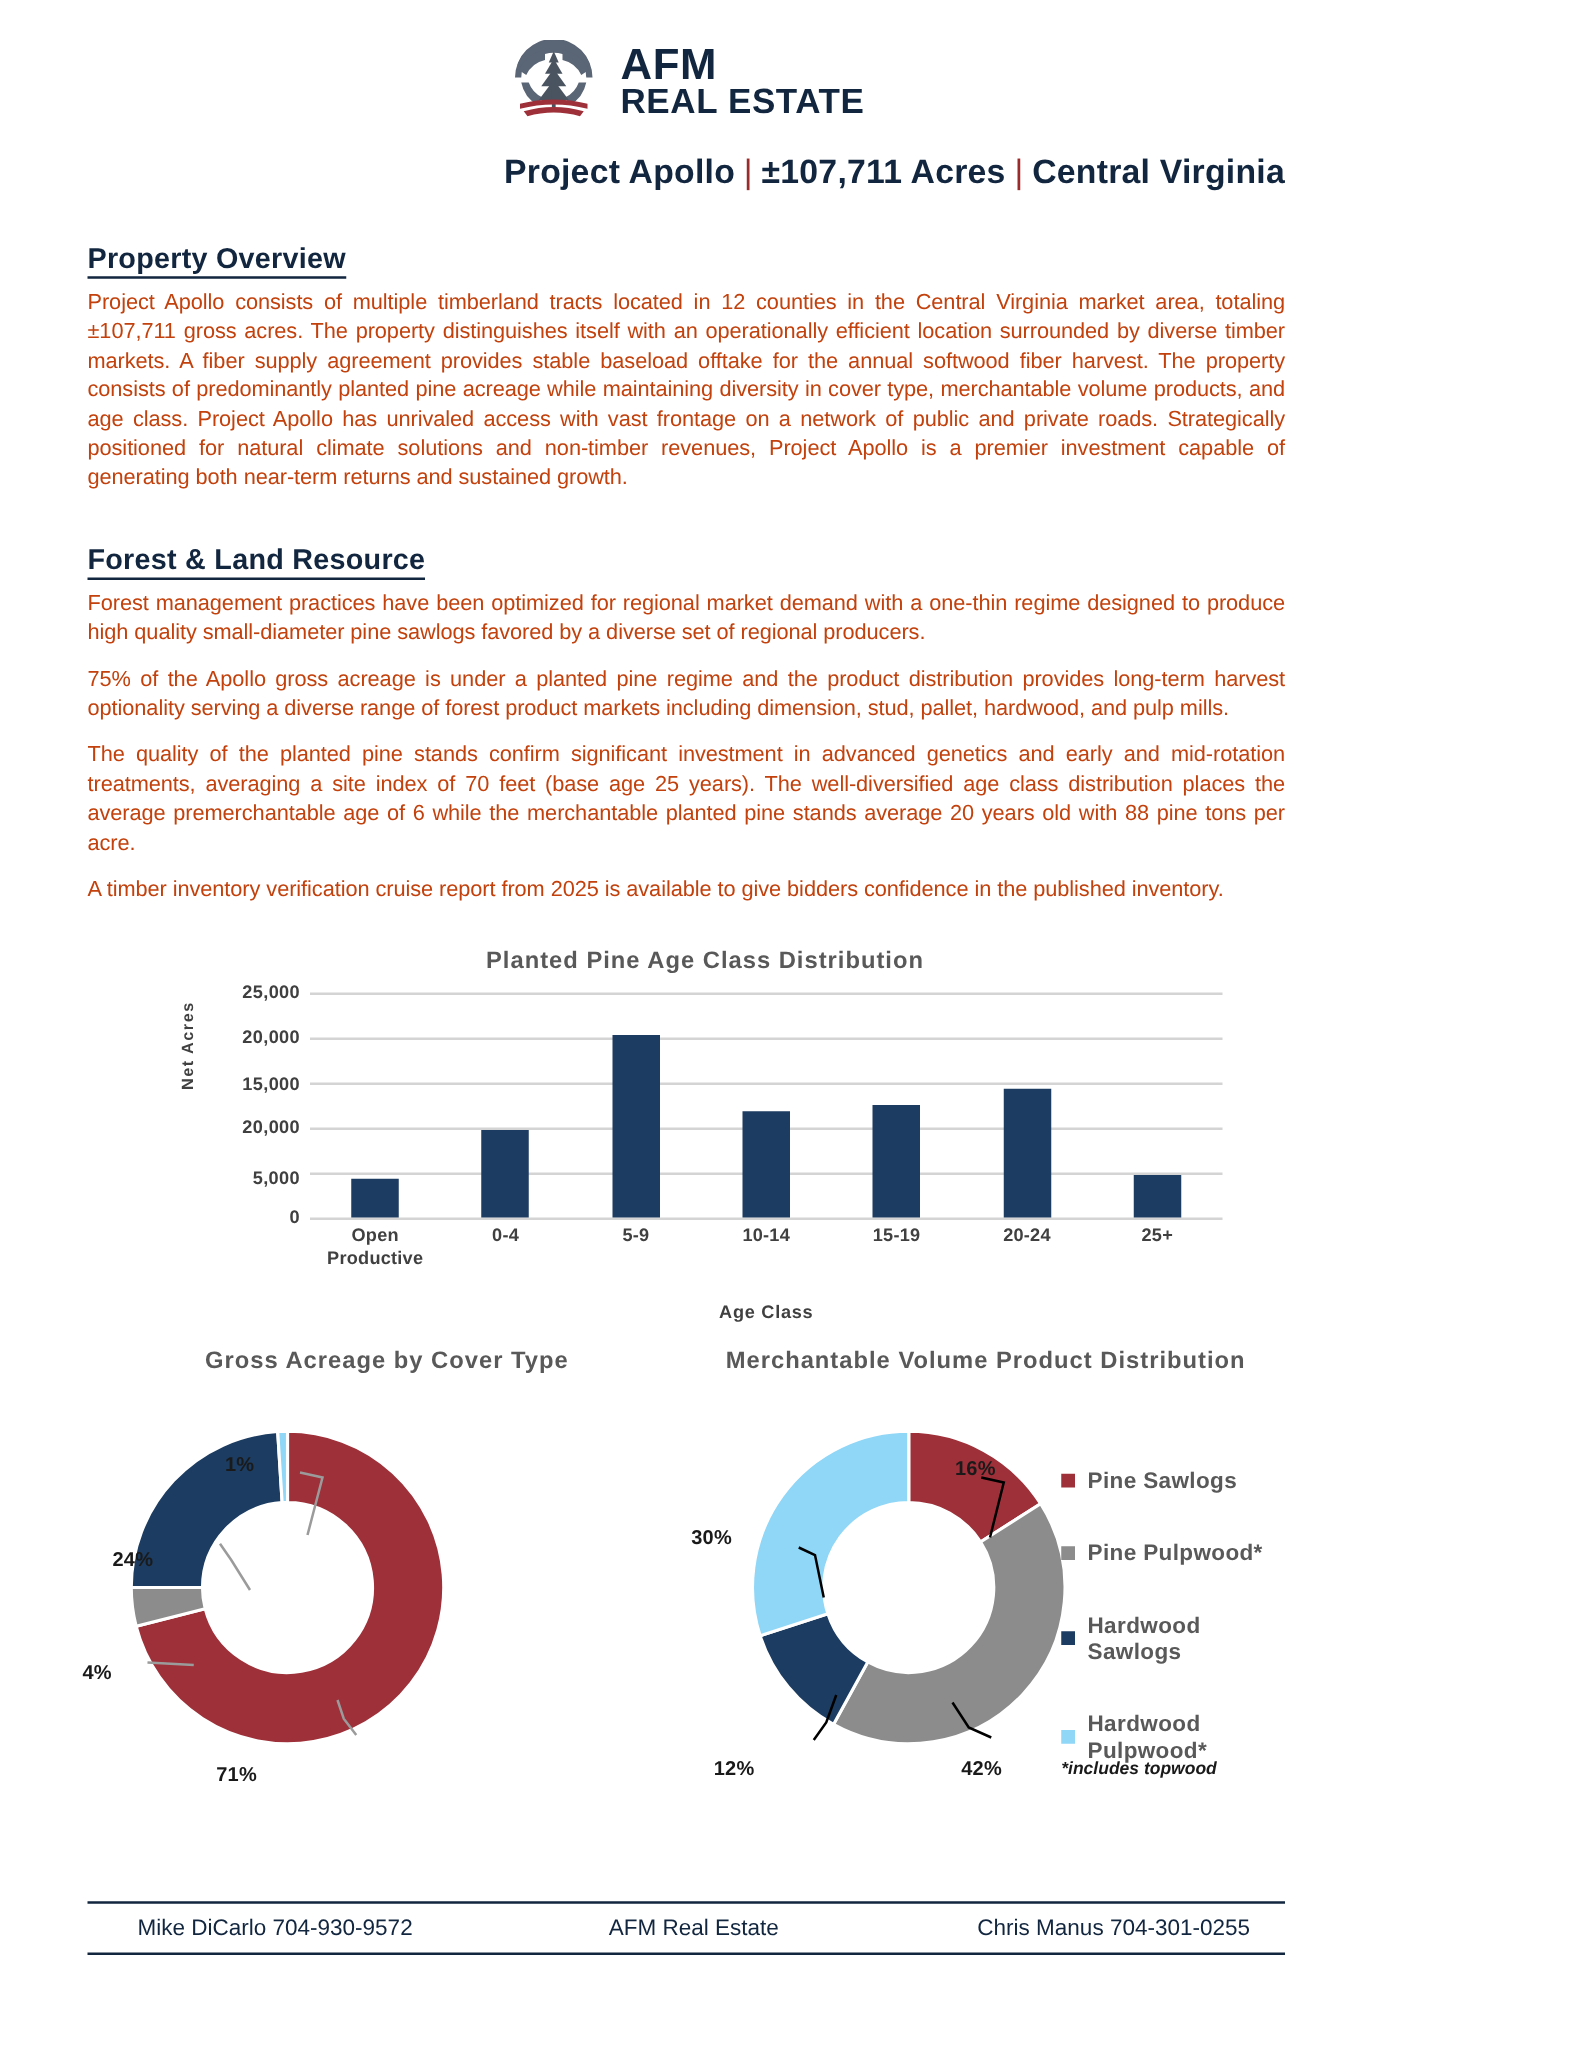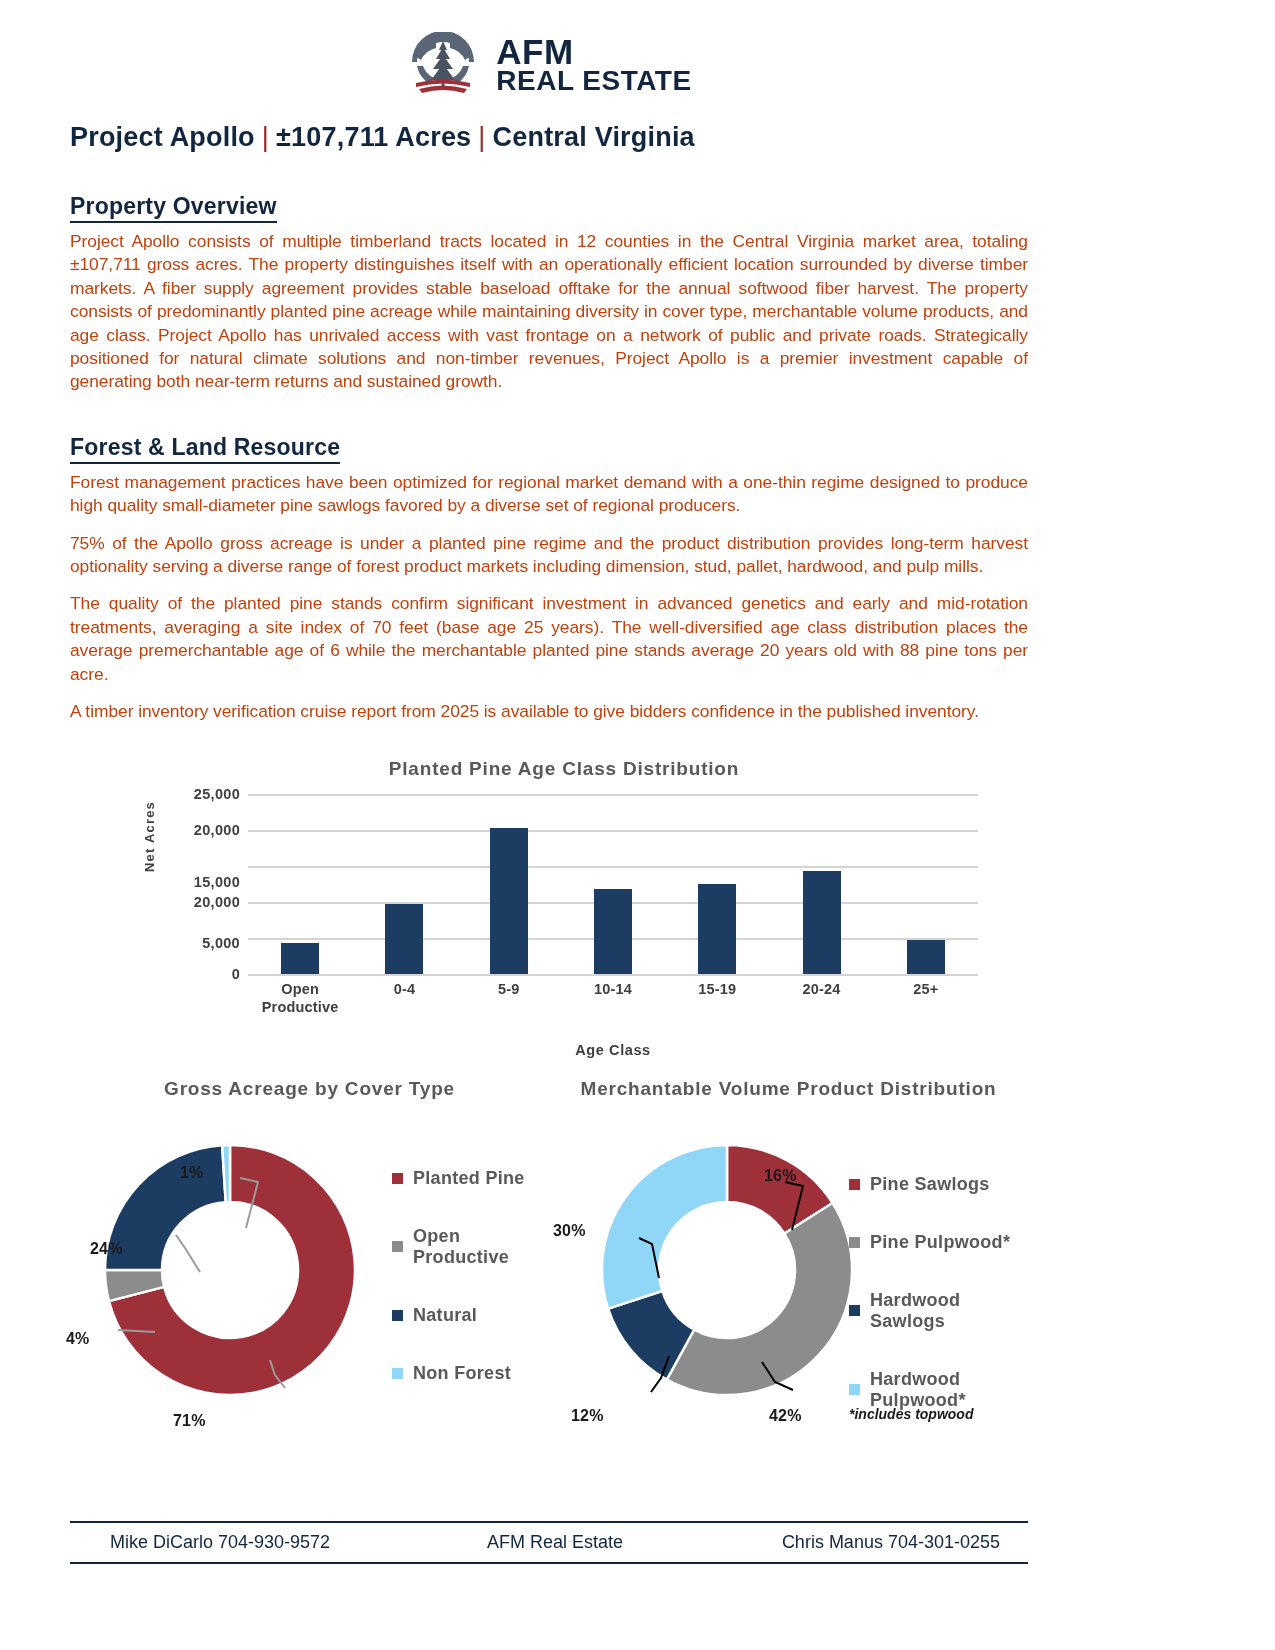--- a/index.html
+++ b/index.html
@@ -35,21 +35,21 @@
     line-height: 0.92;
     font-weight: bold;
     color: #12263f;
     letter-spacing: 0.5px;
   }
   .logo-words .l1 { font-size: 35px; display:block; }
   .logo-words .l2 { font-size: 28px; display:block; }
 
   
   .doc-title {
-    text-align: left;
+    text-align: right;
     font-size: 27px;
     font-weight: bold;
     color: #12263f;
     margin-top: 26px;
     letter-spacing: 0.2px;
   }
   .doc-title .sep { color: #9b2a2a; font-weight: normal; padding: 0 7px; }
 
   
   h2.section {
@@ -244,21 +244,21 @@
   </div>
 
   <div class="bar-chart-block">
     <div class="bar-title">Planted Pine Age Class Distribution</div>
     <div class="bar-area">
       <div class="y-axis-title">Net Acres</div>
       <div class="y-ticks" id="y-ticks">
           <div class="y-tick" style="top: 180px;">0</div>
           <div class="y-tick" style="top: 149px;">5,000</div>
           <div class="y-tick" style="top: 108px;">20,000</div>
-          <div class="y-tick" style="top: 88px;">15,000</div>
+          <div class="y-tick" style="top: 74px;">15,000</div>
           <div class="y-tick" style="top: 36px;">20,000</div>
           <div class="y-tick" style="top: 0px;">25,000</div>
         </div>
       <div class="plot" id="bar-plot">
         <div id="gridlines">
             <div class="gridline" style="top: 180px;"></div>
             <div class="gridline" style="top: 144px;"></div>
             <div class="gridline" style="top: 108px;"></div>
             <div class="gridline" style="top: 72px;"></div>
             <div class="gridline" style="top: 36px;"></div>
@@ -310,38 +310,20 @@
         <svg class="donut-svg" id="donut1" width="300" height="300" style="left:10px; top:8px;">
             <path d="M150,25 A125,125 0 1,1 28.927104858921126,181.0862358956069 L84.1363450432531,166.91091232721016 A68,68 0 1,0 150,82 Z" fill="#9e3039" stroke="#ffffff" stroke-width="2.5"></path>
             <path d="M28.927104858921126,181.0862358956069 A125,125 0 0,1 25,150.00000000000006 L82,150.00000000000003 A68,68 0 0,0 84.1363450432531,166.91091232721016 Z" fill="#8c8c8c" stroke="#ffffff" stroke-width="2.5"></path>
             <path d="M25,150.00000000000006 A125,125 0 0,1 142.15118505883575,25.246658946466056 L145.73024467200665,82.13418246687753 A68,68 0 0,0 82,150.00000000000003 Z" fill="#1c3c61" stroke="#ffffff" stroke-width="2.5"></path>
             <path d="M142.15118505883575,25.246658946466056 A125,125 0 0,1 149.99999999999986,25 L149.99999999999991,82 A68,68 0 0,0 145.73024467200665,82.13418246687753 Z" fill="#8fd6f7" stroke="#ffffff" stroke-width="2.5"></path>
             <polyline points="205,268 195,255 190,240" fill="none" stroke="#9b9b9b" stroke-width="2"></polyline>
             <polyline points="38,210 75,212" fill="none" stroke="#9b9b9b" stroke-width="2"></polyline>
             <polyline points="96,115 105,128 120,152" fill="none" stroke="#9b9b9b" stroke-width="2"></polyline>
             <polyline points="160,58 178,62 166,108" fill="none" stroke="#9b9b9b" stroke-width="2"></polyline>
           </svg>
-        <div class="legend" id="legend1" style="left:322px; top:56px;">
-            <div class="legend-item" style="margin-bottom: 37px;">
-              <span class="legend-sw" style="background: rgb(158, 48, 57);"></span>
-              <span>Planted Pine</span>
-            </div>
-            <div class="legend-item" style="margin-bottom: 37px;">
-              <span class="legend-sw" style="background: rgb(140, 140, 140);"></span>
-              <span>Open Productive</span>
-            </div>
-            <div class="legend-item" style="margin-bottom: 37px;">
-              <span class="legend-sw" style="background: rgb(28, 60, 97);"></span>
-              <span>Natural</span>
-            </div>
-            <div class="legend-item" style="margin-bottom: 37px;">
-              <span class="legend-sw" style="background: rgb(143, 214, 247);"></span>
-              <span>Non Forest</span>
-            </div>
-          </div>
         <div id="labels1">
             <div class="pct-label" style="left: 103px; top: 300px;">71%</div>
             <div class="pct-label" style="left: -4px; top: 218px;">4%</div>
             <div class="pct-label" style="left: 20px; top: 128px;">24%</div>
             <div class="pct-label" style="left: 110px; top: 52px;">1%</div>
           </div>
       </div>
     </div>
 
     <div class="donut-col">

